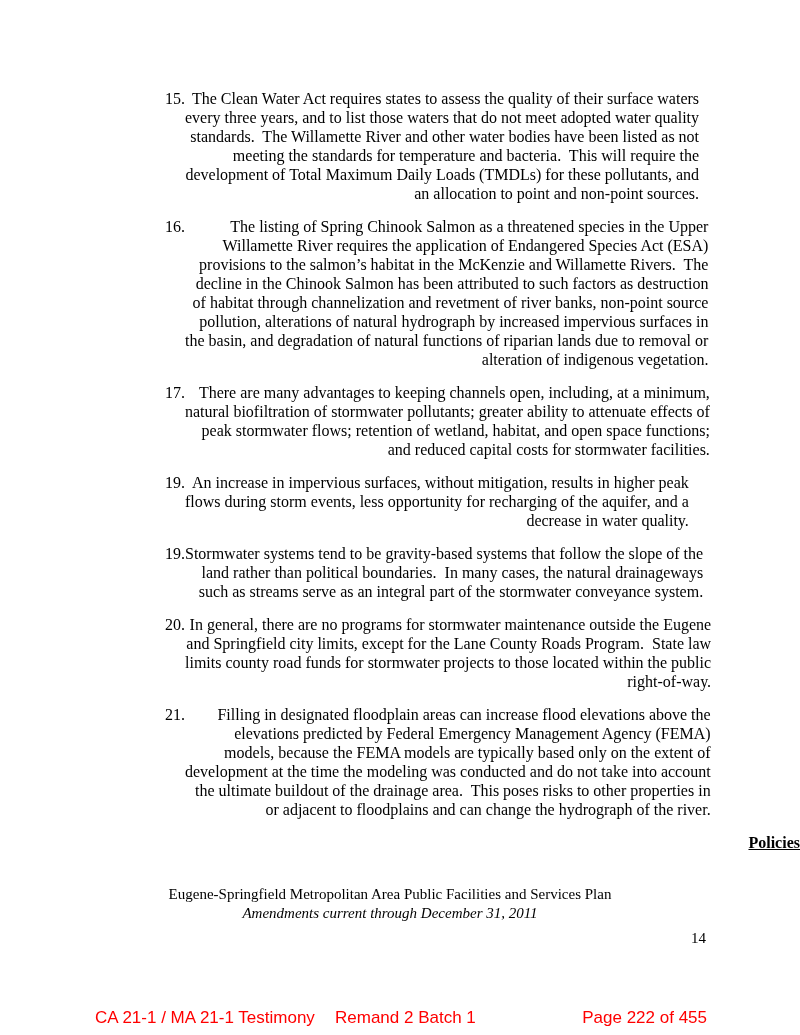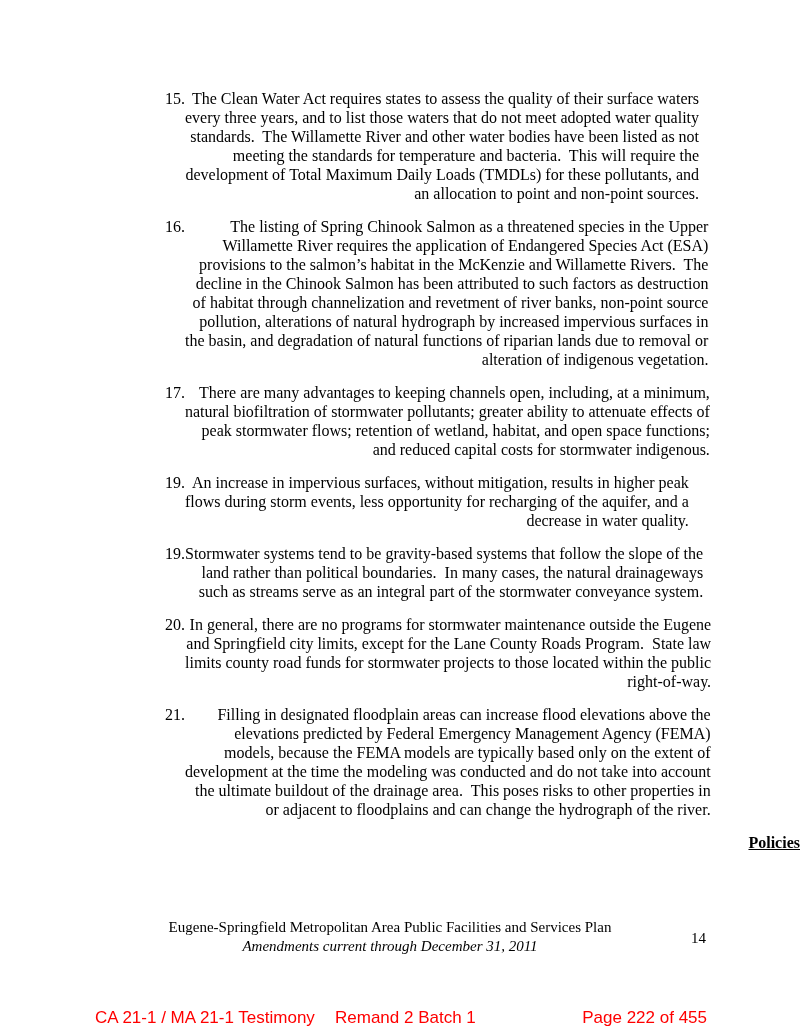--- a/index.html
+++ b/index.html
@@ -37,21 +37,21 @@
   .section-heading {
     font-size: 16px;
     line-height: 19px;
     font-weight: bold;
     text-decoration: underline;
     margin-top: 0;
     margin-left: 12px;
   }
   .footer-center {
     position: absolute;
-    top: 918px;
+    top: 885px;
     left: 0;
     width: 780px;
     text-align: center;
     font-size: 15px;
     line-height: 19px;
   }
   .footer-center .amendments {
     font-style: italic;
   }
   .page-number {
@@ -101,21 +101,21 @@
 pollution, alterations of natural hydrograph by increased impervious surfaces in
 the basin, and degradation of natural functions of riparian lands due to removal or
 alteration of indigenous vegetation.</div>
   </div>
 
   <div class="item">
     <div class="num">17.</div>
     <div class="text">There are many advantages to keeping channels open, including, at a minimum,
 natural biofiltration of stormwater pollutants; greater ability to attenuate effects of
 peak stormwater flows; retention of wetland, habitat, and open space functions;
-and reduced capital costs for stormwater indigenous.</div>
+and reduced capital costs for stormwater facilities.</div>
   </div>
 
   <div class="item">
     <div class="num">19.</div>
     <div class="text">An increase in impervious surfaces, without mitigation, results in higher peak
 flows during storm events, less opportunity for recharging of the aquifer, and a
 decrease in water quality.</div>
   </div>
 
   <div class="item">

